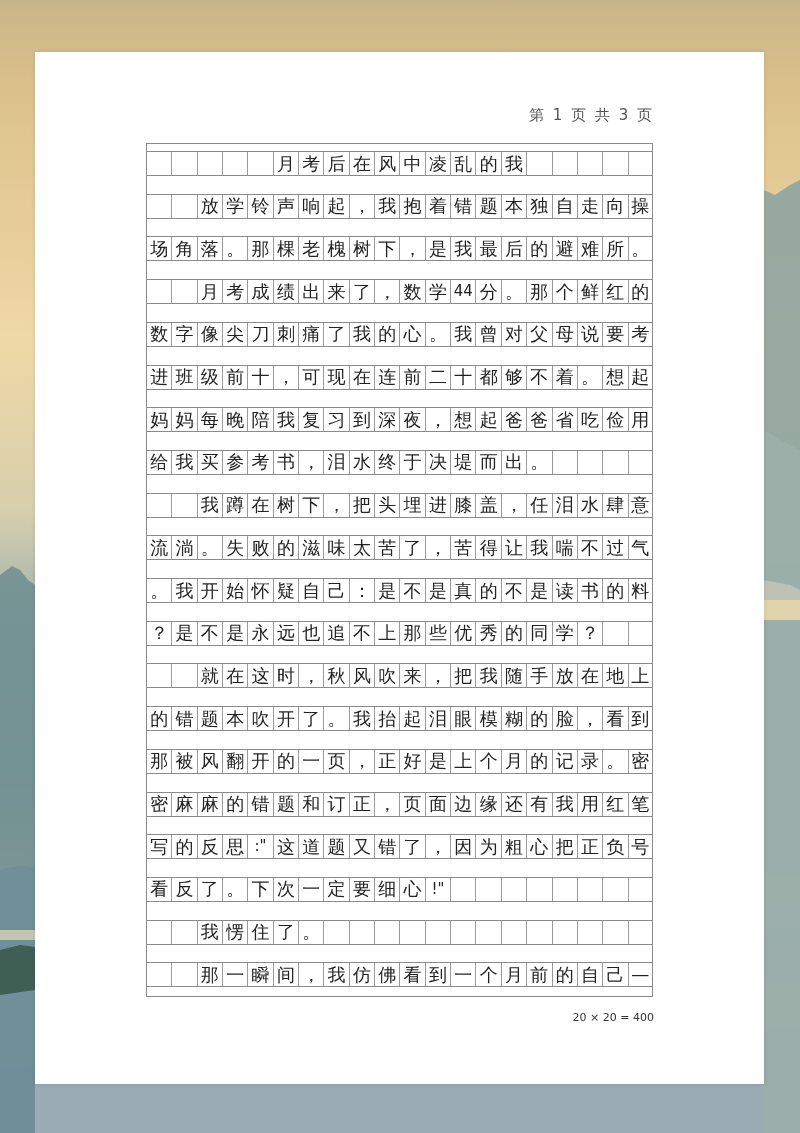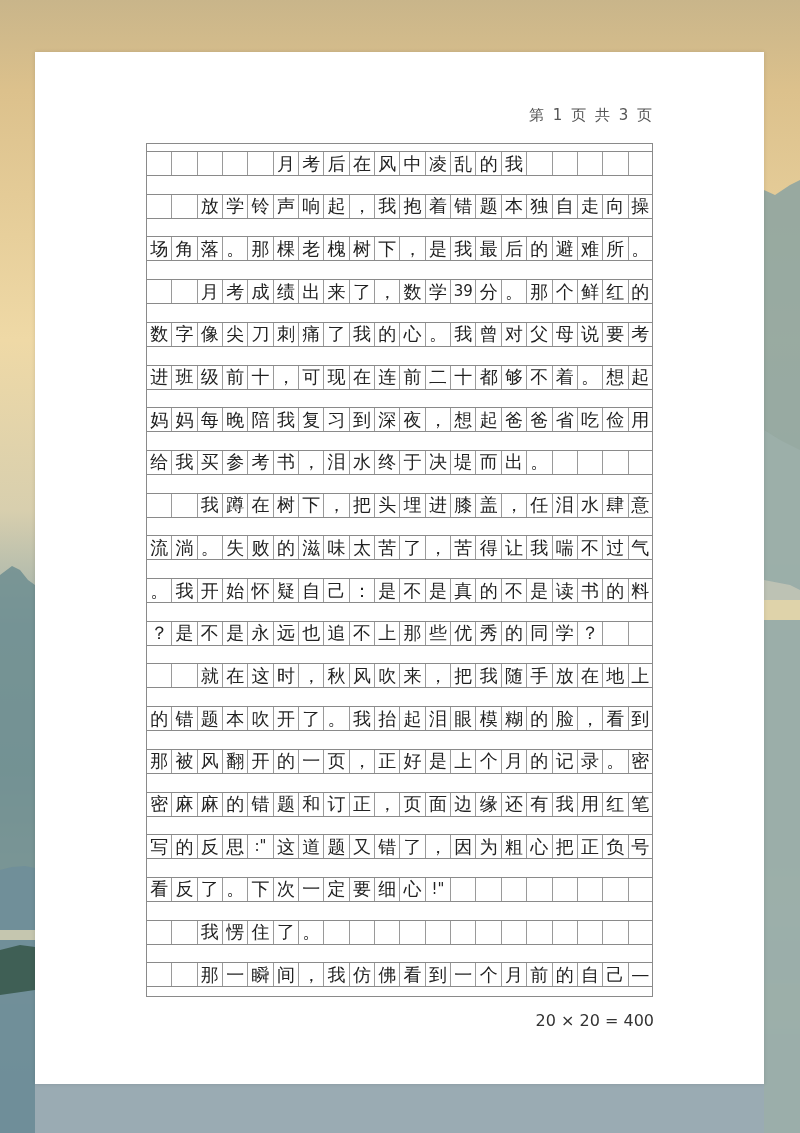--- a/index.html
+++ b/index.html
@@ -33,21 +33,21 @@
     border-left: 1px solid #9a9a9a;
     display: flex; align-items: center; justify-content: center;
     font-size: 18px; color: #222; line-height: 1;
     font-family: "DejaVu Serif", serif;
   }
   .cell:first-child { border-left: 1px solid #8a8a8a; }
   .cell:last-child { border-right: 1px solid #8a8a8a; }
   .cell.narrow { font-size: 15px; font-family: "DejaVu Sans", sans-serif; }
   .footer-count {
     position: absolute; top: 1011px; right: 146px;
-    font-size: 16px; color: #333;
+    font-size: 11px; color: #333;
     font-family: "DejaVu Sans", sans-serif;
   }
 </style>
 </head>
 <body>
 
 <svg class="scenery" width="800" height="1133" viewBox="0 0 800 1133">
   <path d="M0 575 L12 566 L20 570 L28 580 L35 585 L35 1133 L0 1133 Z" fill="#6f8e90" opacity="0.85"></path>
   <path d="M0 870 L12 867 L25 866 L35 868 L35 1133 L0 1133 Z" fill="#6f8e99" opacity="0.9"></path>
   <path d="M0 950 L20 945 L35 947 L35 990 L0 995 Z" fill="#3f5f55"></path>
@@ -136,21 +136,21 @@
       <div class="cell">月</div>
       <div class="cell">考</div>
       <div class="cell">成</div>
       <div class="cell">绩</div>
       <div class="cell">出</div>
       <div class="cell">来</div>
       <div class="cell">了</div>
       <div class="cell">，</div>
       <div class="cell">数</div>
       <div class="cell">学</div>
-      <div class="cell narrow">39</div>
+      <div class="cell narrow">44</div>
       <div class="cell">分</div>
       <div class="cell">。</div>
       <div class="cell">那</div>
       <div class="cell">个</div>
       <div class="cell">鲜</div>
       <div class="cell">红</div>
       <div class="cell">的</div>
     </div>
     <div class="grid-row" style="top: 177.8px;">
       <div class="cell">数</div>

